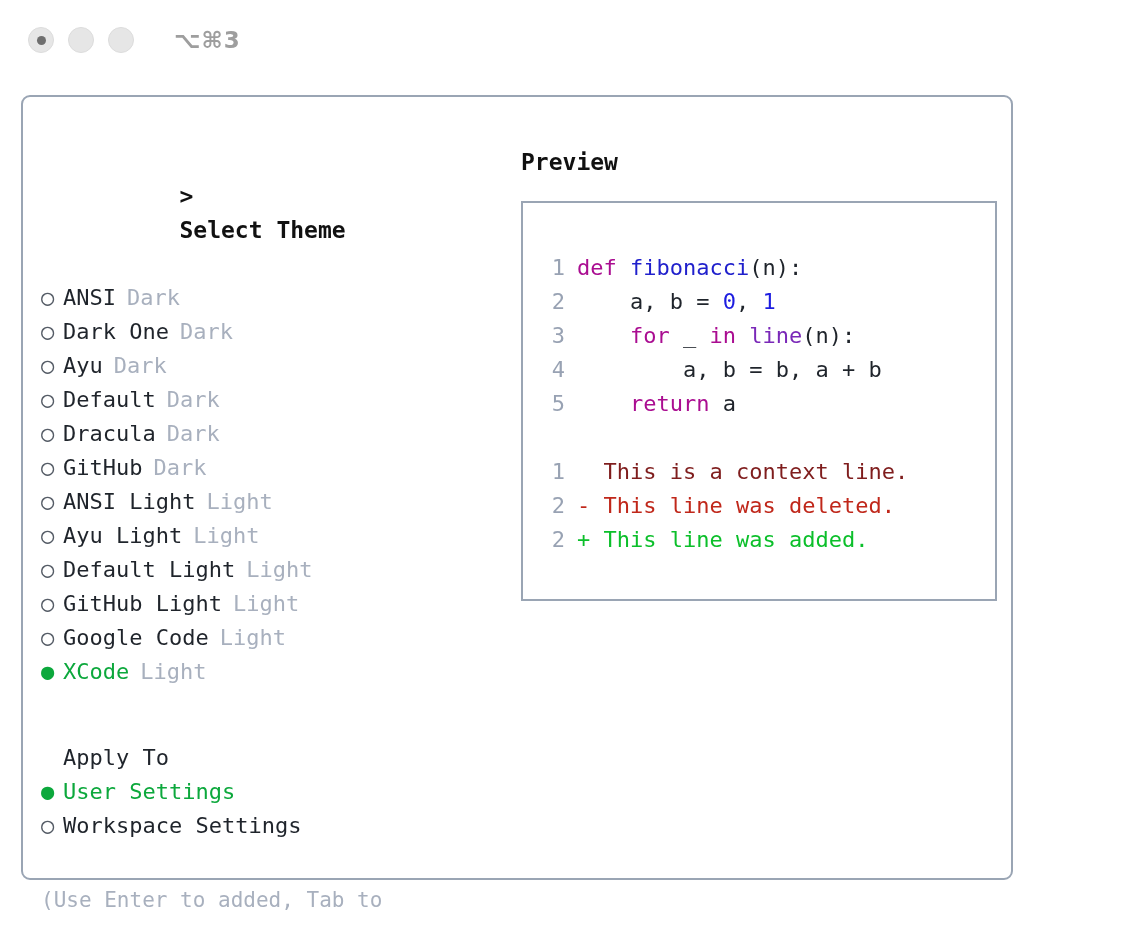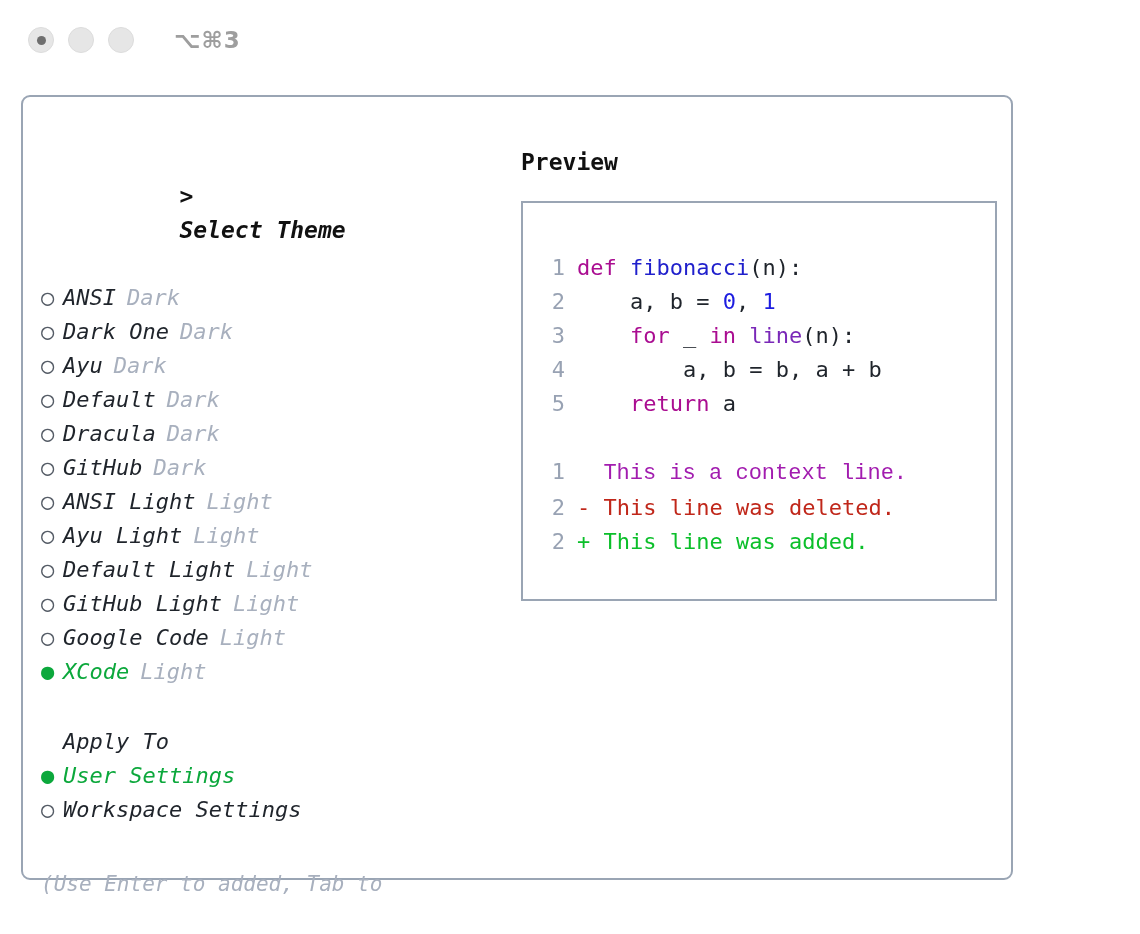--- a/index.html
+++ b/index.html
@@ -87,21 +87,20 @@
     box-sizing: border-box;
     display: flex;
     align-items: flex-start;
   }
 
   
   #theme-column {
     width: 462px;
     flex: none;
     box-sizing: border-box;
-    font-style: italic;
   }
 
   .section-header {
     font-size: 23px;
     font-weight: 700;
     color: #111111;
     line-height: 34px;
     white-space: pre;
   }
 
@@ -128,21 +127,21 @@
   }
   .option-label.selected {
     color: #0ca83c;
   }
   .option-tag {
     color: #a8b0be;
     margin-left: 11px;
   }
 
   #apply-to-block {
-    margin-top: 36px;
+    margin-top: 52px;
   }
   .plain-header {
     font-size: 22px;
     color: #1f242b;
     line-height: 34px;
     padding-left: 22px;
     white-space: pre;
   }
 
   #hint-text {
@@ -192,21 +191,21 @@
   }
   .code-text { color: #1f242b; }
 
   .tok-kw   { color: #aa0d91; }
   .tok-fn   { color: #2020cc; }
   .tok-num  { color: #1c1ce0; }
   .tok-call { color: #7a28b8; }
   .tok-plain{ color: #1f242b; }
 
   .diff-gap { height: 34px; }
-  .diff-ctx { color: #a21caf; font-family: Liberation Mono, monospace; }
+  .diff-ctx { color: #7f1d1d; }
   .diff-del { color: #c0271a; }
   .diff-add { color: #0bbf2a; }
 </style>
 </head>
 <body>
 
 <div id="app-window">
 
   <div id="titlebar">
     <div class="traffic-light">

